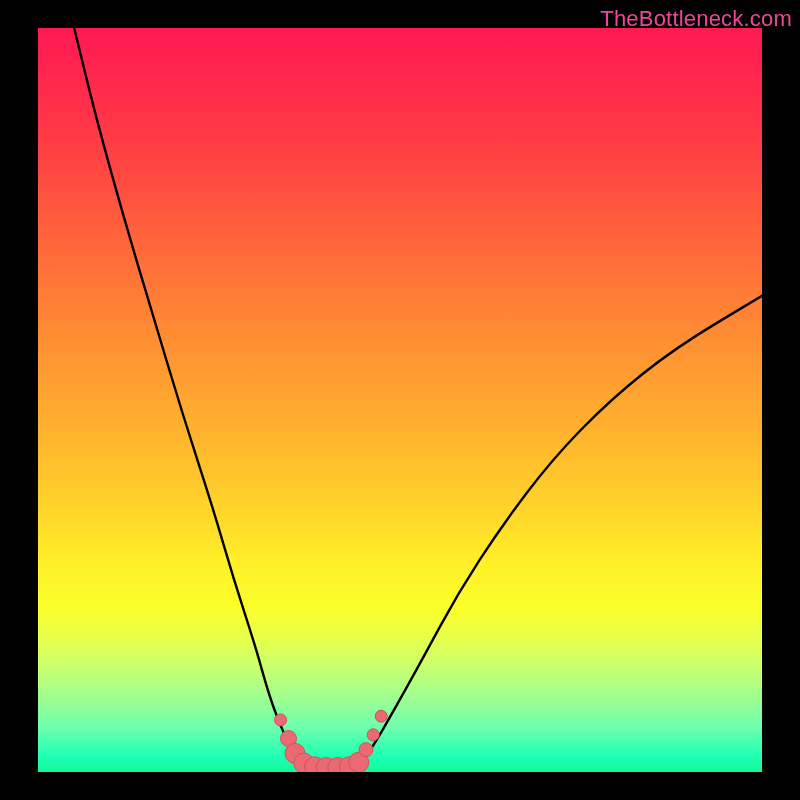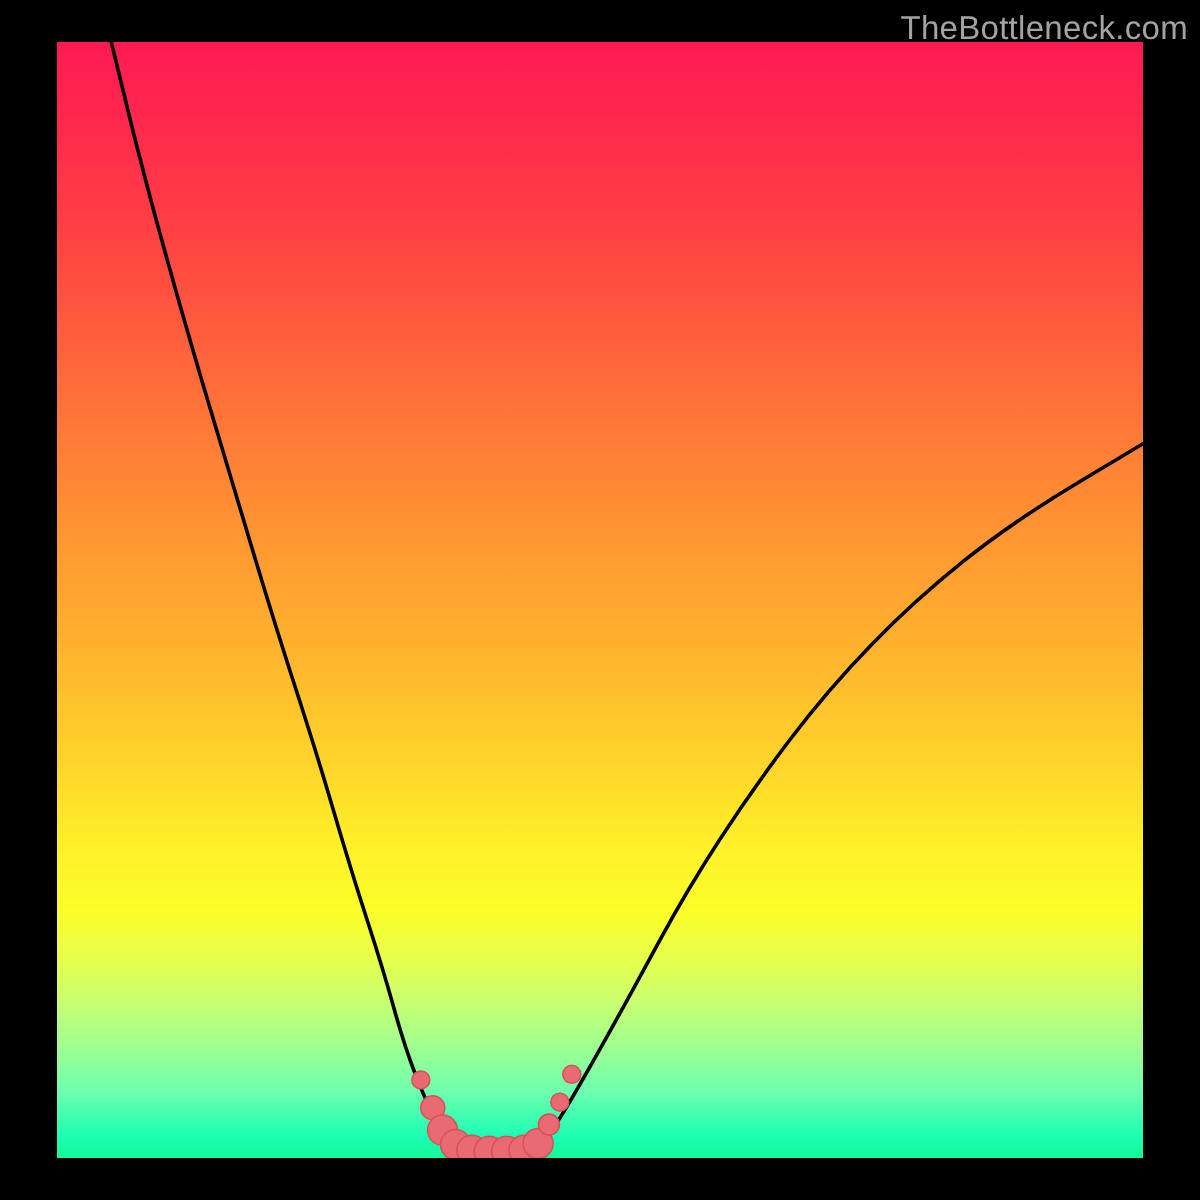--- a/index.html
+++ b/index.html
@@ -39,21 +39,21 @@
       #c8ff70 86%,
       #9fff90 90%,
       #6effae 94%,
       #1dffb4 98%,
       #13f89a 100%);
   }
   .watermark {
     position: absolute;
     top: 6px;
     right: 8px;
-    color: #a3a3a3;
+    color: #ec4899;
     font-size: 22px;
     font-weight: 400;
     letter-spacing: 0.2px;
     user-select: none;
   }
   svg.curve {
     position: absolute;
     left: 0;
     top: 0;
     width: 724px;

